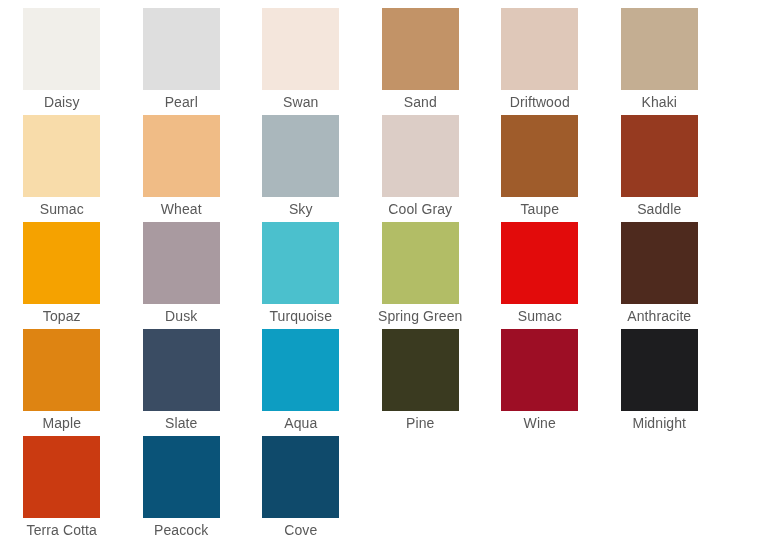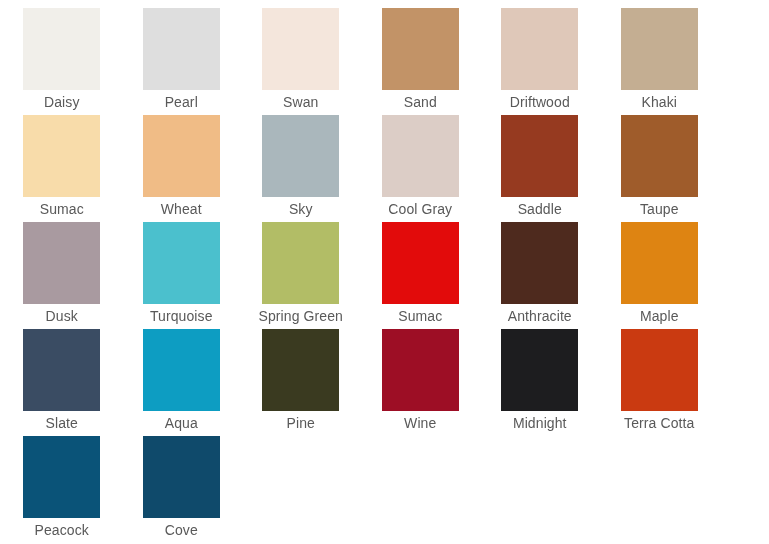--- a/index.html
+++ b/index.html
@@ -83,26 +83,30 @@
     </div>
     <div class="swatch-cell">
       <div class="swatch-chip" style="background-color: rgb(170, 183, 188);"></div>
       <div class="swatch-label">Sky</div>
     </div>
     <div class="swatch-cell">
       <div class="swatch-chip" style="background-color: rgb(220, 205, 198);"></div>
       <div class="swatch-label">Cool Gray</div>
     </div>
     <div class="swatch-cell">
+      <div class="swatch-chip" style="background-color: rgb(159, 92, 43);"></div>
+      <div class="swatch-label">Taupe</div>
+    </div>
+    <div class="swatch-cell">
       <div class="swatch-chip" style="background-color: rgb(150, 58, 32);"></div>
       <div class="swatch-label">Saddle</div>
     </div>
     <div class="swatch-cell">
-      <div class="swatch-chip" style="background-color: rgb(159, 92, 43);"></div>
-      <div class="swatch-label">Taupe</div>
+      <div class="swatch-chip" style="background-color: rgb(245, 162, 0);"></div>
+      <div class="swatch-label">Topaz</div>
     </div>
     <div class="swatch-cell">
       <div class="swatch-chip" style="background-color: rgb(169, 154, 160);"></div>
       <div class="swatch-label">Dusk</div>
     </div>
     <div class="swatch-cell">
       <div class="swatch-chip" style="background-color: rgb(75, 192, 205);"></div>
       <div class="swatch-label">Turquoise</div>
     </div>
     <div class="swatch-cell">

